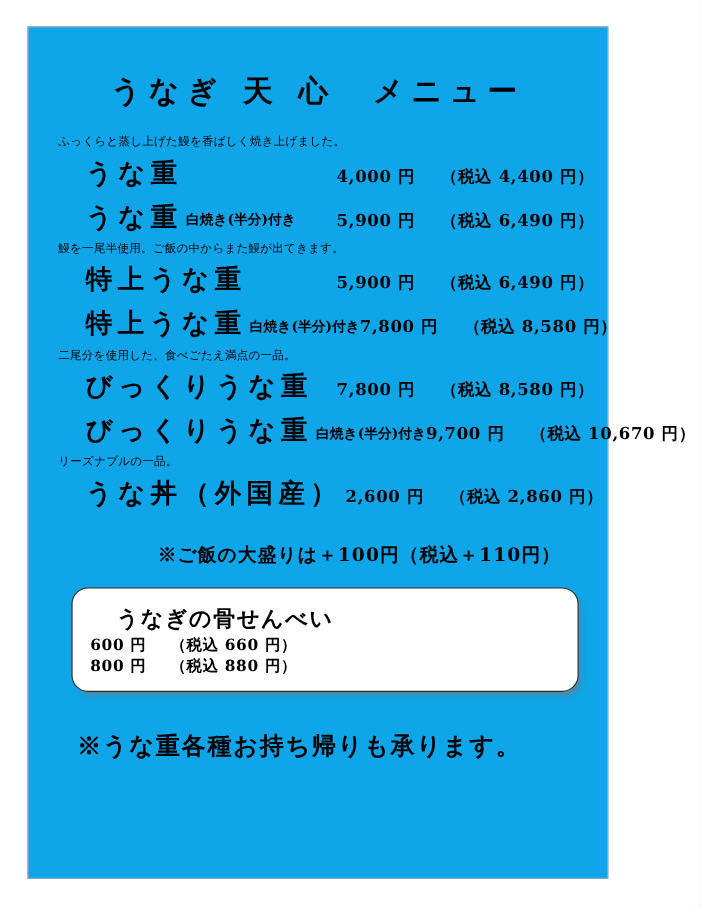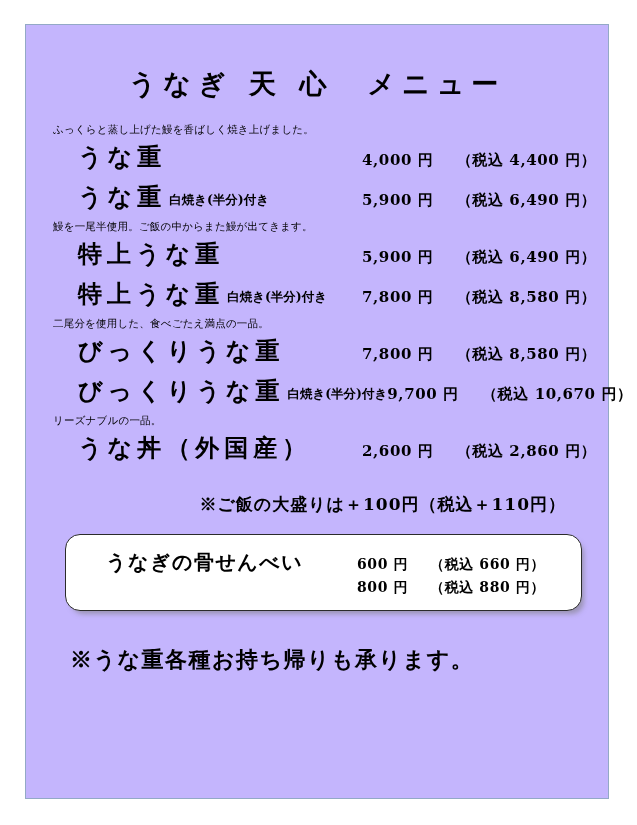--- a/index.html
+++ b/index.html
@@ -14,24 +14,24 @@
     overflow: hidden;
     font-family: "DejaVu Serif", "Liberation Serif", serif;
     color: #000000;
   }
 
   
   .page {
     position: absolute;
     left: 25px;
     top: 24px;
-    width: 584px;
+    width: 528px;
     height: 775px;
     border: 1.5px solid #93a9c6;
-    background: #c4b5fd;
+    background: #0ea5e9;
     box-sizing: border-box;
   }
 
   .sheet-inner {
     position: relative;
     width: 100%;
     height: 100%;
     box-sizing: border-box;
   }
 
@@ -136,20 +136,21 @@
     border-radius: 15px;
     padding: 10px 16px 12px 16px;
     background: #ffffff;
     box-shadow: 4px 5px 5px -2px rgba(120,120,120,0.55);
   }
 
   .side-row {
     display: flex;
     align-items: baseline;
     margin: 1px 0;
+    flex-direction: column;
   }
 
   .side-name {
     flex: 0 0 auto;
     padding-left: 24px;
     font-size: 20px;
     font-weight: 700;
     letter-spacing: 1.5px;
     line-height: 1.6;
     white-space: nowrap;

